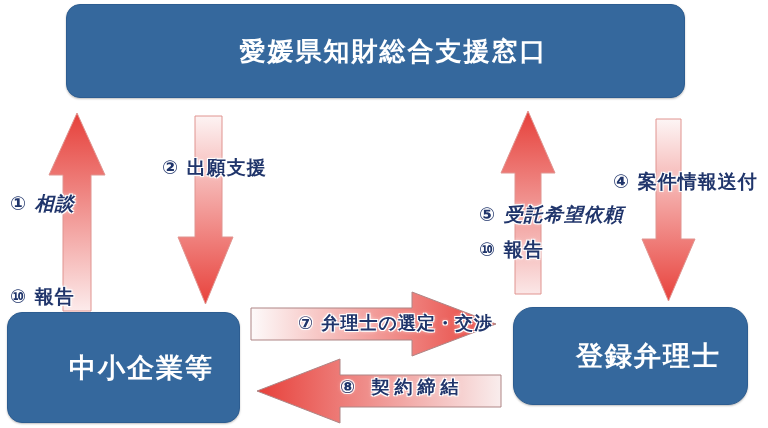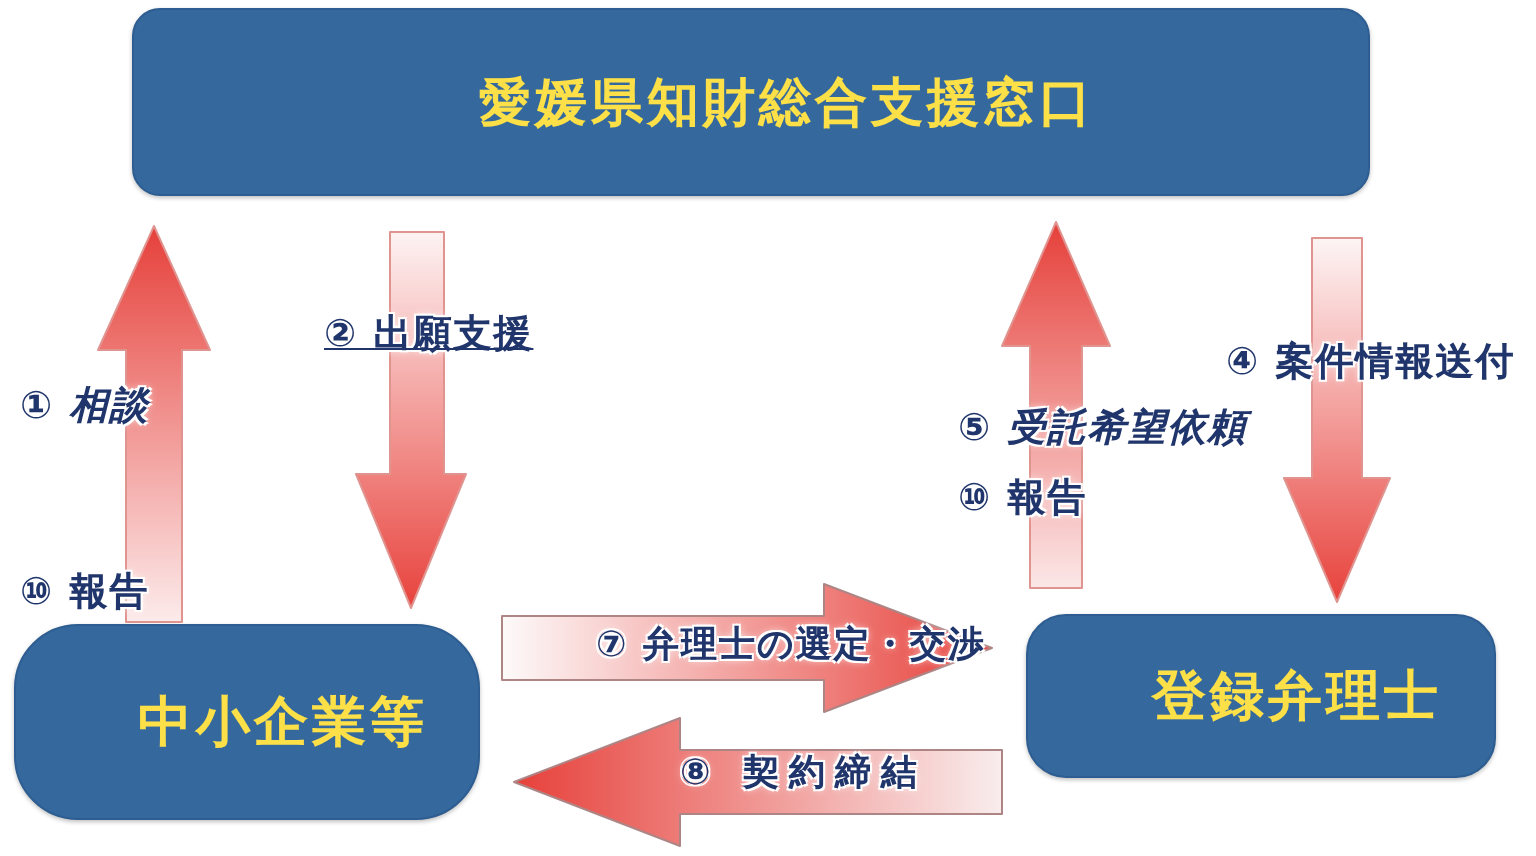--- a/index.html
+++ b/index.html
@@ -3,27 +3,27 @@
 <meta charset="utf-8">
 <style>
   html,body{margin:0;padding:0;background:#fff;}
   .stage{
     position:relative;width:768px;height:428px;overflow:hidden;background:#ffffff;
     font-family:"DejaVu Sans","Liberation Sans",sans-serif;
   }
   .box{
     position:absolute;background:#35689D;border:1px solid #2d5d91;border-radius:16px;
     display:flex;align-items:center;justify-content:center;
-    color:#fde047;font-weight:bold;box-sizing:border-box;
+    color:#ffffff;font-weight:bold;box-sizing:border-box;
     box-shadow:0 1px 2px rgba(0,0,0,0.25);
     padding-left:36px;
   }
   .box-top{left:66px;top:4px;width:619px;height:94px;font-size:26px;letter-spacing:2px;border-radius:14px;}
-  .box-bl{left:7px;top:312px;width:233px;height:98px;font-size:27px;letter-spacing:2px;border-radius:32px;}
-  .box-br{left:513px;top:307px;width:235px;height:82px;font-size:27px;letter-spacing:2px;border-radius:20px;}
+  .box-bl{left:7px;top:312px;width:233px;height:111px;font-size:27px;letter-spacing:2px;border-radius:15px;}
+  .box-br{left:513px;top:307px;width:235px;height:98px;font-size:27px;letter-spacing:2px;border-radius:20px;}
   .arrow{position:absolute;}
   .flabel{
     position:absolute;white-space:nowrap;color:#20356B;font-weight:bold;font-size:19px;
     letter-spacing:1px;line-height:1.1;
     text-shadow:-1px -1px 0 #fff,1px -1px 0 #fff,-1px 1px 0 #fff,1px 1px 0 #fff,0 0 4px #fff;
   }
   .flabel-h{font-size:18px;}
   .ls-wide{letter-spacing:5px;}
 </style>
 </head>
@@ -97,21 +97,21 @@
         <stop offset="0" stop-color="#E7403A"></stop>
           <stop offset="1" stop-color="#F9EDED"></stop>
       </linearGradient>
     </defs>
     <polygon points="245,17 84,17 84,1 1,33 84,65 84,49 245,49" fill="url(#gf)" stroke="#AE8585" stroke-width="1" stroke-linejoin="round"></polygon>
   </svg>
 
   <div class="flabel" style="left:10px;top:193px;font-style:italic;">① 相談</div>
   <div class="flabel" style="left:10px;top:286px;">⑩ 報告</div>
 
-  <div class="flabel" style="left:162px;top:157px;text-decoration:underline;">② 出願支援</div>
+  <div class="flabel" style="left:162px;top:157px;">② 出願支援</div>
 
   <div class="flabel" style="left:613px;top:171px;">④ 案件情報送付</div>
   <div class="flabel" style="left:479px;top:204px;font-style:italic;">⑤ 受託希望依頼</div>
   <div class="flabel" style="left:479px;top:239px;">⑩ 報告</div>
 
   <div class="flabel flabel-h" style="left:259px;top:313px;margin-left:39px;">⑦ 弁理士の選定・交渉</div>
   <div class="flabel flabel-h ls-wide" style="left:340px;top:377px;text-align:center;">⑧ 契約締結</div>
 
 </div>
 

